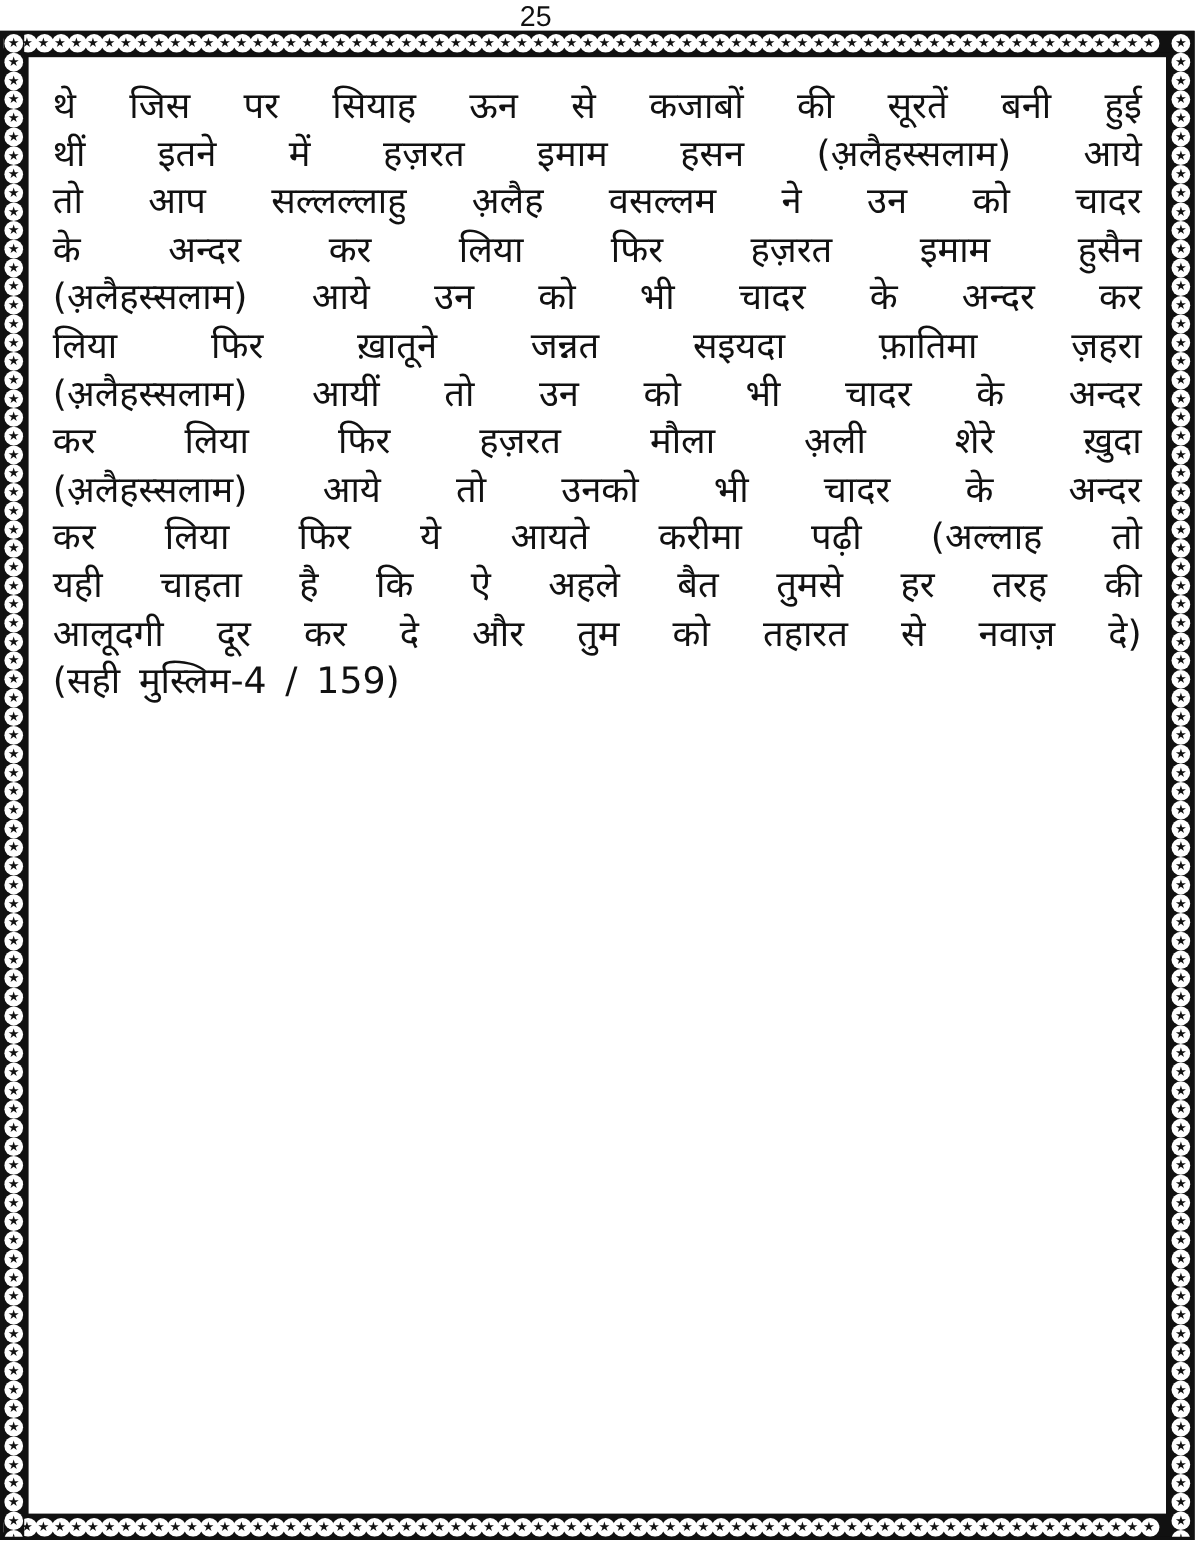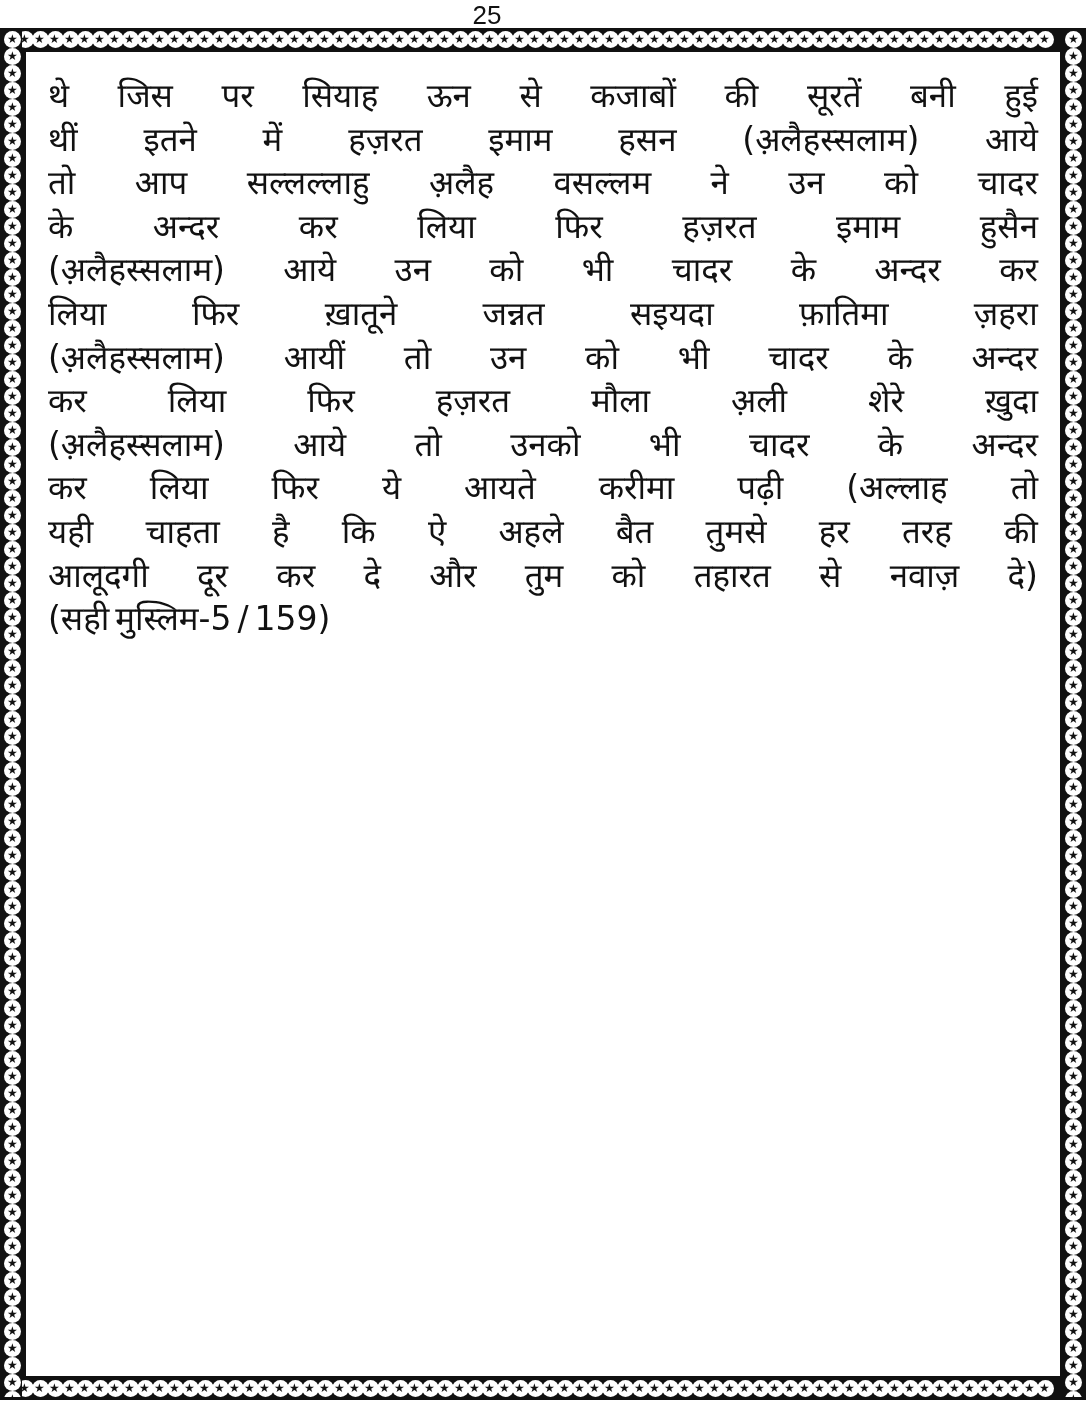--- a/index.html
+++ b/index.html
@@ -90,21 +90,21 @@
       justify-content: space-between;
       font-family: "DejaVu Sans", sans-serif;
       font-size: 33px;
       line-height: 43.6px;
       height: 43.6px;
       white-space: nowrap;
       color: #111;
     }
     .line.last {
       justify-content: flex-start;
-      gap: 6px;
+      gap: 17px;
     }
   </style>
 </head>
 <body>
 
 <div class="page-number">25</div>
 
 <div class="frame">
   <div class="star-band-h band-top"><span>★</span><span>★</span><span>★</span><span>★</span><span>★</span><span>★</span><span>★</span><span>★</span><span>★</span><span>★</span><span>★</span><span>★</span><span>★</span><span>★</span><span>★</span><span>★</span><span>★</span><span>★</span><span>★</span><span>★</span><span>★</span><span>★</span><span>★</span><span>★</span><span>★</span><span>★</span><span>★</span><span>★</span><span>★</span><span>★</span><span>★</span><span>★</span><span>★</span><span>★</span><span>★</span><span>★</span><span>★</span><span>★</span><span>★</span><span>★</span><span>★</span><span>★</span><span>★</span><span>★</span><span>★</span><span>★</span><span>★</span><span>★</span><span>★</span><span>★</span><span>★</span><span>★</span><span>★</span><span>★</span><span>★</span><span>★</span><span>★</span><span>★</span><span>★</span><span>★</span><span>★</span><span>★</span><span>★</span><span>★</span><span>★</span><span>★</span><span>★</span><span>★</span><span>★</span><span>★</span></div>
   <div class="star-band-h band-bottom"><span>★</span><span>★</span><span>★</span><span>★</span><span>★</span><span>★</span><span>★</span><span>★</span><span>★</span><span>★</span><span>★</span><span>★</span><span>★</span><span>★</span><span>★</span><span>★</span><span>★</span><span>★</span><span>★</span><span>★</span><span>★</span><span>★</span><span>★</span><span>★</span><span>★</span><span>★</span><span>★</span><span>★</span><span>★</span><span>★</span><span>★</span><span>★</span><span>★</span><span>★</span><span>★</span><span>★</span><span>★</span><span>★</span><span>★</span><span>★</span><span>★</span><span>★</span><span>★</span><span>★</span><span>★</span><span>★</span><span>★</span><span>★</span><span>★</span><span>★</span><span>★</span><span>★</span><span>★</span><span>★</span><span>★</span><span>★</span><span>★</span><span>★</span><span>★</span><span>★</span><span>★</span><span>★</span><span>★</span><span>★</span><span>★</span><span>★</span><span>★</span><span>★</span><span>★</span><span>★</span></div>
@@ -241,20 +241,20 @@
             <span>और</span>
             <span>तुम</span>
             <span>को</span>
             <span>तहारत</span>
             <span>से</span>
             <span>नवाज़</span>
             <span>दे)</span>
           </div>
         <div class="line last">
             <span>(सही</span>
-            <span>मुस्लिम-5</span>
+            <span>मुस्लिम-4</span>
             <span>/</span>
             <span>159)</span>
           </div>
       </div>
     </div>
   </div>
 </div>
 
 </body></html>

